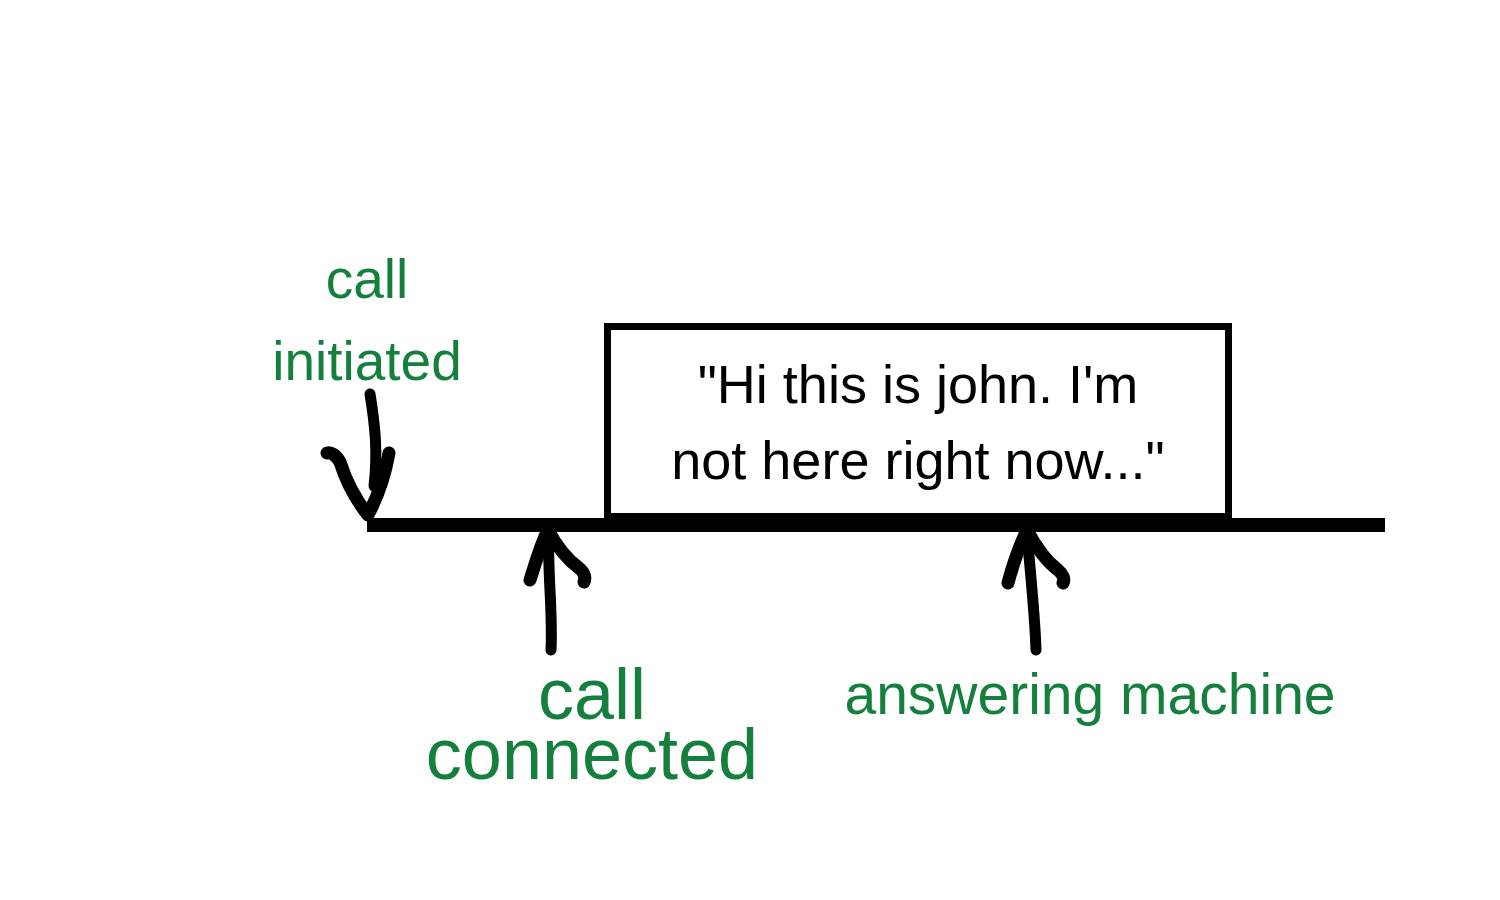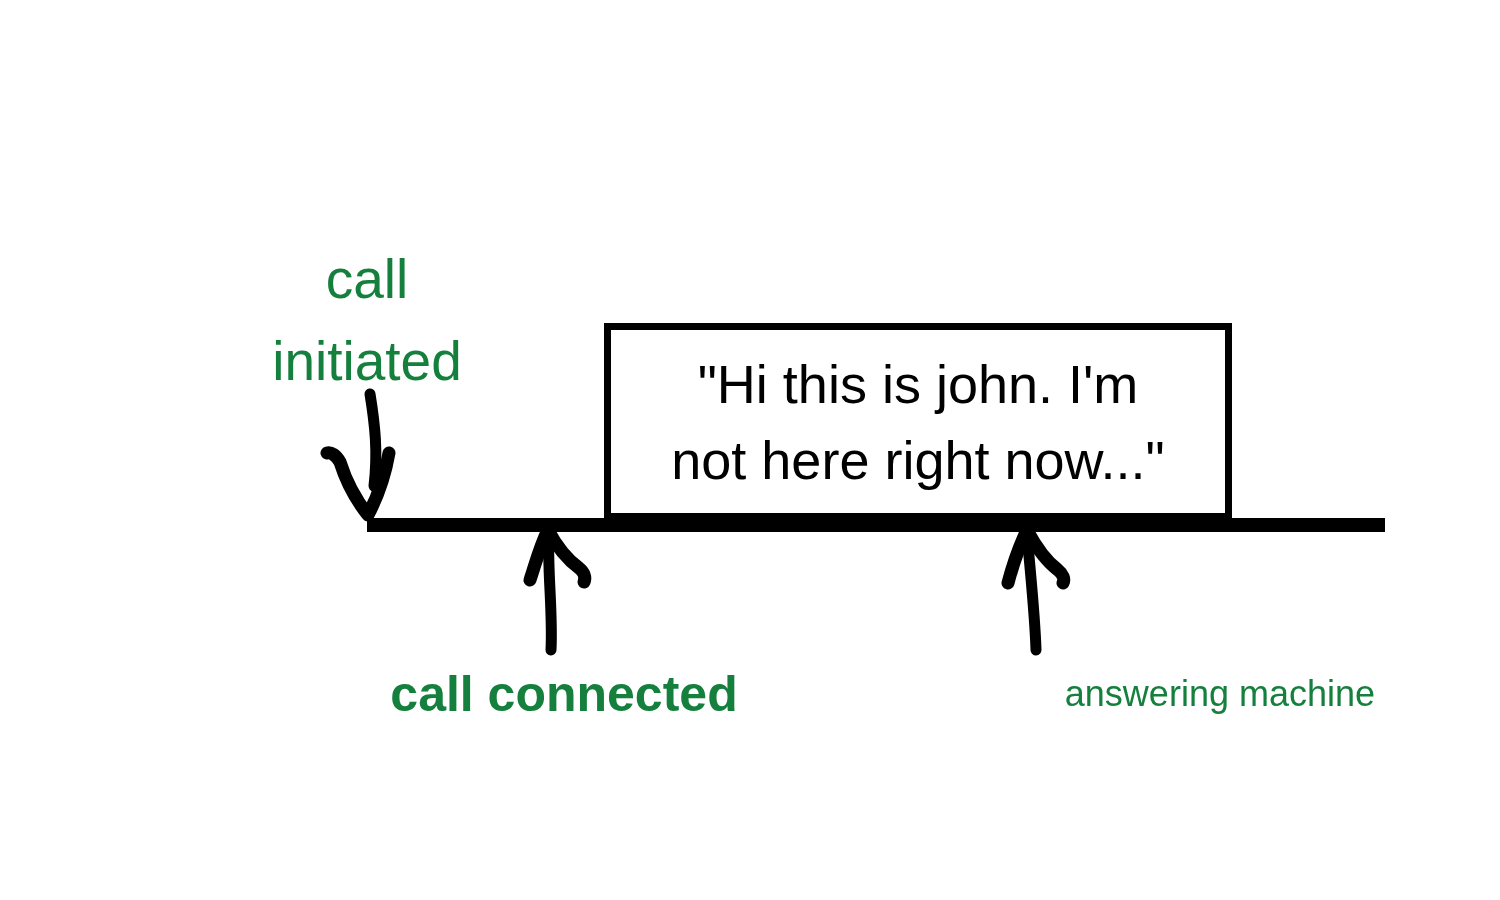--- a/index.html
+++ b/index.html
@@ -36,34 +36,32 @@
     text-align: center;
   }
   .call-initiated {
     left: 215px;
     top: 238px;
     width: 304px;
     font-size: 55px;
     line-height: 82px;
   }
   .call-connected {
-    left: 364px;
+    left: 392px;
     top: 664px;
     width: 400px;
-    font-size: 50px;
+    font-size: 72px;
     line-height: 60px;
-    font-weight: bold;
   }
   .answering-machine {
     left: 805px;
     top: 664px;
     width: 570px;
-    font-size: 36px;
+    font-size: 57px;
     line-height: 60px;
-    text-align: right;
   }
   .message-box {
     position: absolute;
     left: 604px;
     top: 323px;
     width: 628px;
     height: 197px;
     box-sizing: border-box;
     border: 7px solid #000000;
     background: #ffffff;

